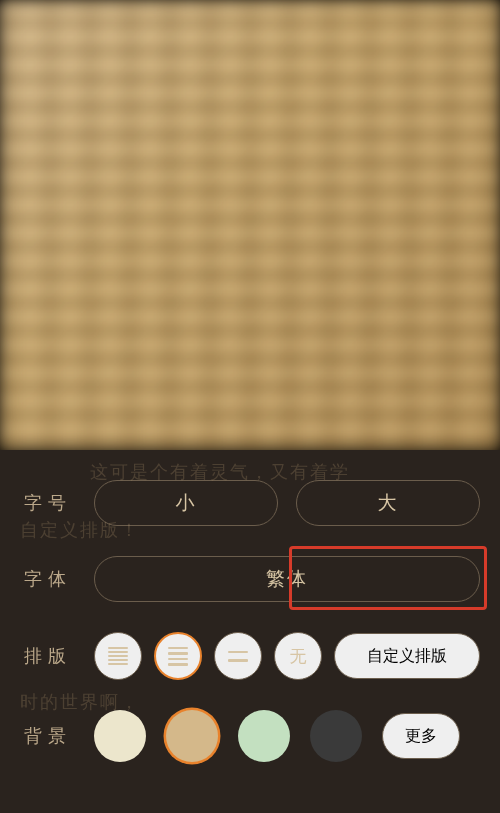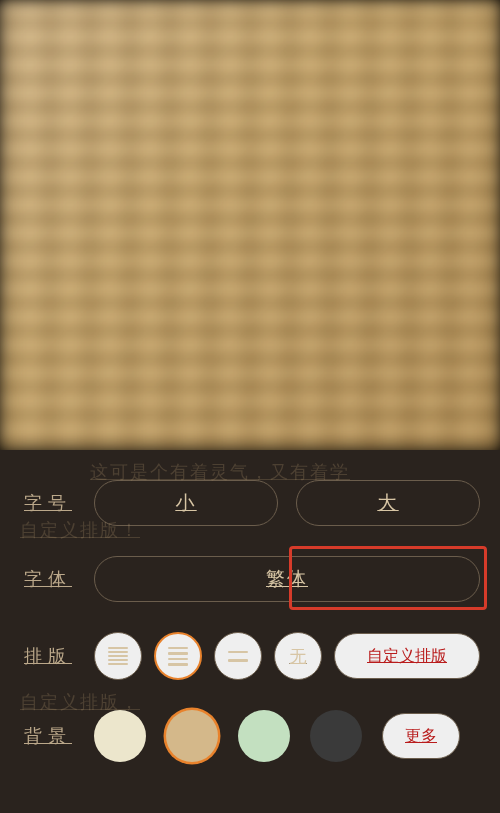--- a/index.html
+++ b/index.html
@@ -1,15 +1,15 @@
 <!DOCTYPE html>
 <html><head>
 <meta charset="utf-8">
 <style>
-  * { margin: 0; padding: 0; box-sizing: border-box; text-decoration: underline; }
+  * { margin: 0; padding: 0; box-sizing: border-box; }
   body {
     width: 500px;
     height: 813px;
     background: #000;
     font-family: "PingFang SC", "Microsoft YaHei", sans-serif;
     overflow: hidden;
     position: relative;
   }
   .reading-area {
     width: 100%;
@@ -119,21 +119,21 @@
   .lines.loose { gap: 6px; }
   .lines.loose span { height: 2.5px; }
   .pill-sm {
     height: 46px;
     padding: 0 14px;
     border: 1.5px solid #6b5d4c;
     border-radius: 23px;
     display: flex;
     align-items: center;
     justify-content: center;
-    color: #b91c1c;
+    color: #000000;
     font-size: 16px;
     cursor: pointer;
     flex: 1;
     white-space: nowrap;
   }
   .swatch {
     width: 52px;
     height: 52px;
     border-radius: 50%;
     cursor: pointer;
@@ -159,21 +159,21 @@
 </head>
 <body>
 
 <div class="reading-area"></div>
 <div class="reading-area-overlay"></div>
 
 <div class="settings-panel">
 
   <div class="faint-text" style="top:10px; left:90px;">这可是个有着灵气，又有着学</div>
   <div class="faint-text" style="top:68px; left:20px;">自定义排版！</div>
-  <div class="faint-text" style="top:240px; left:20px;">自定义排版，</div>
+  <div class="faint-text" style="top:240px; left:20px;">时的世界啊，</div>
 
   <div class="row">
     <div class="row-label">字号</div>
     <button class="pill">
       <span>小</span>
     </button>
     <button class="pill">
       <span>大</span>
     </button>
   </div>

